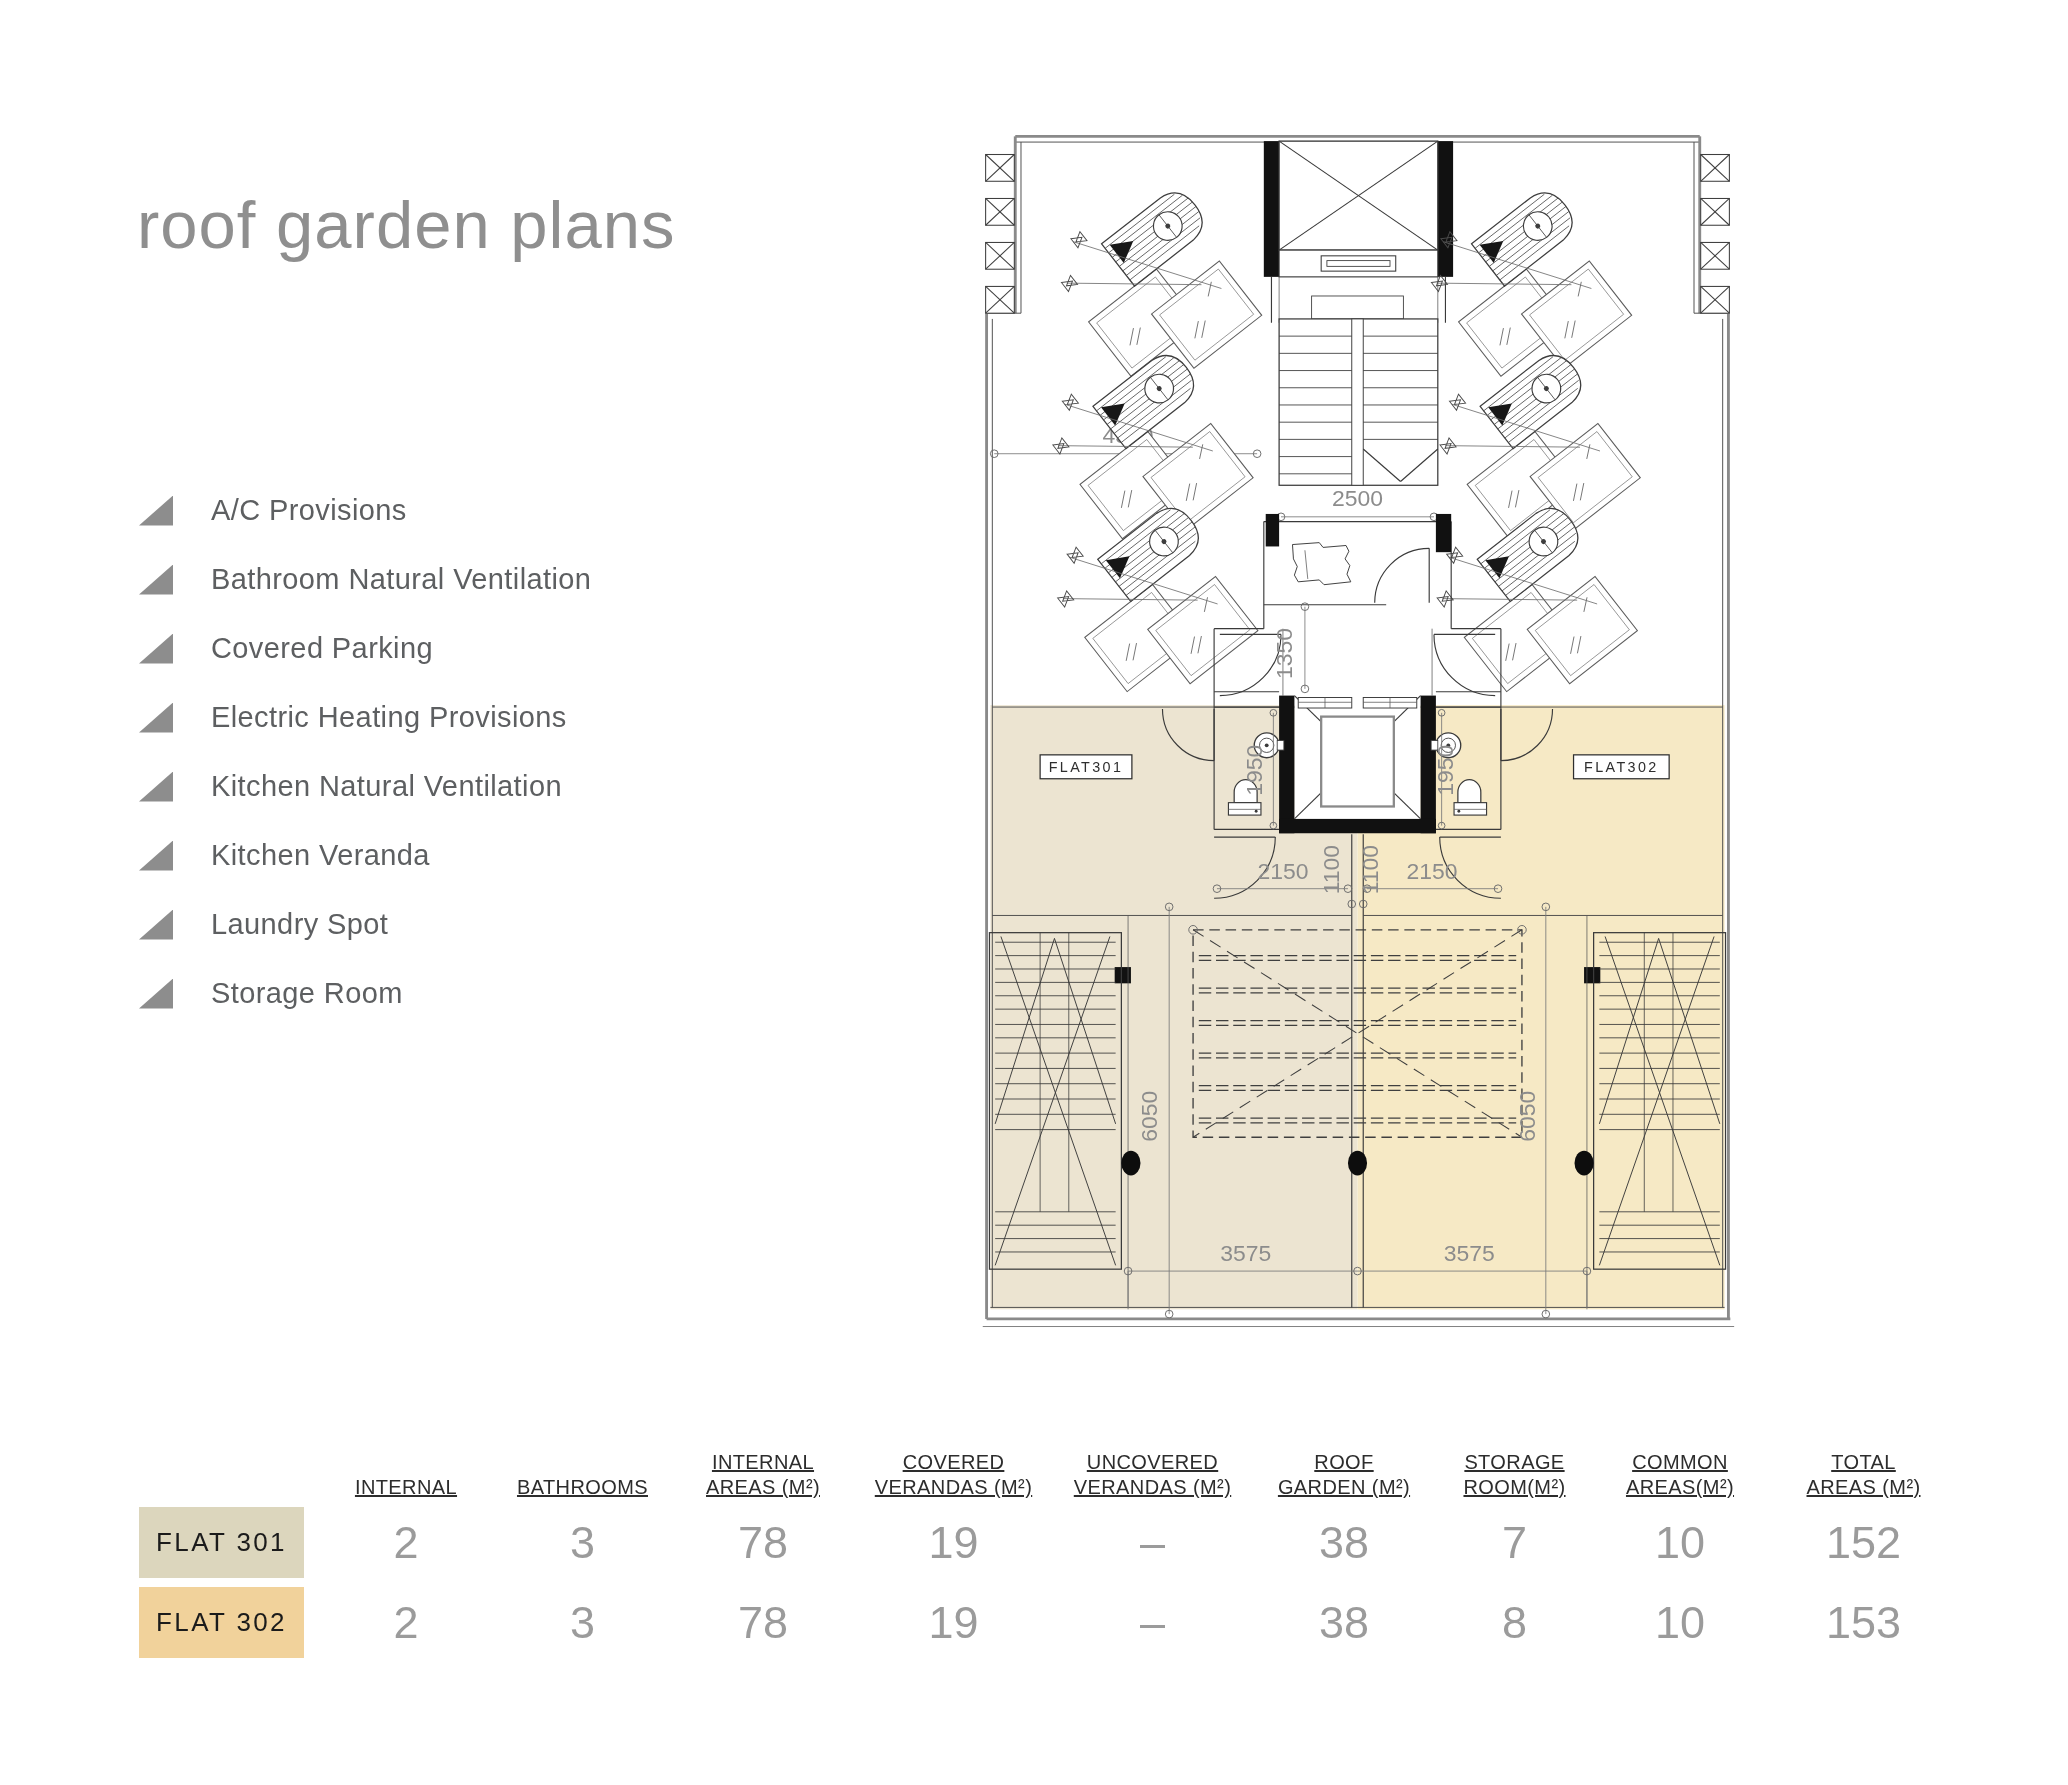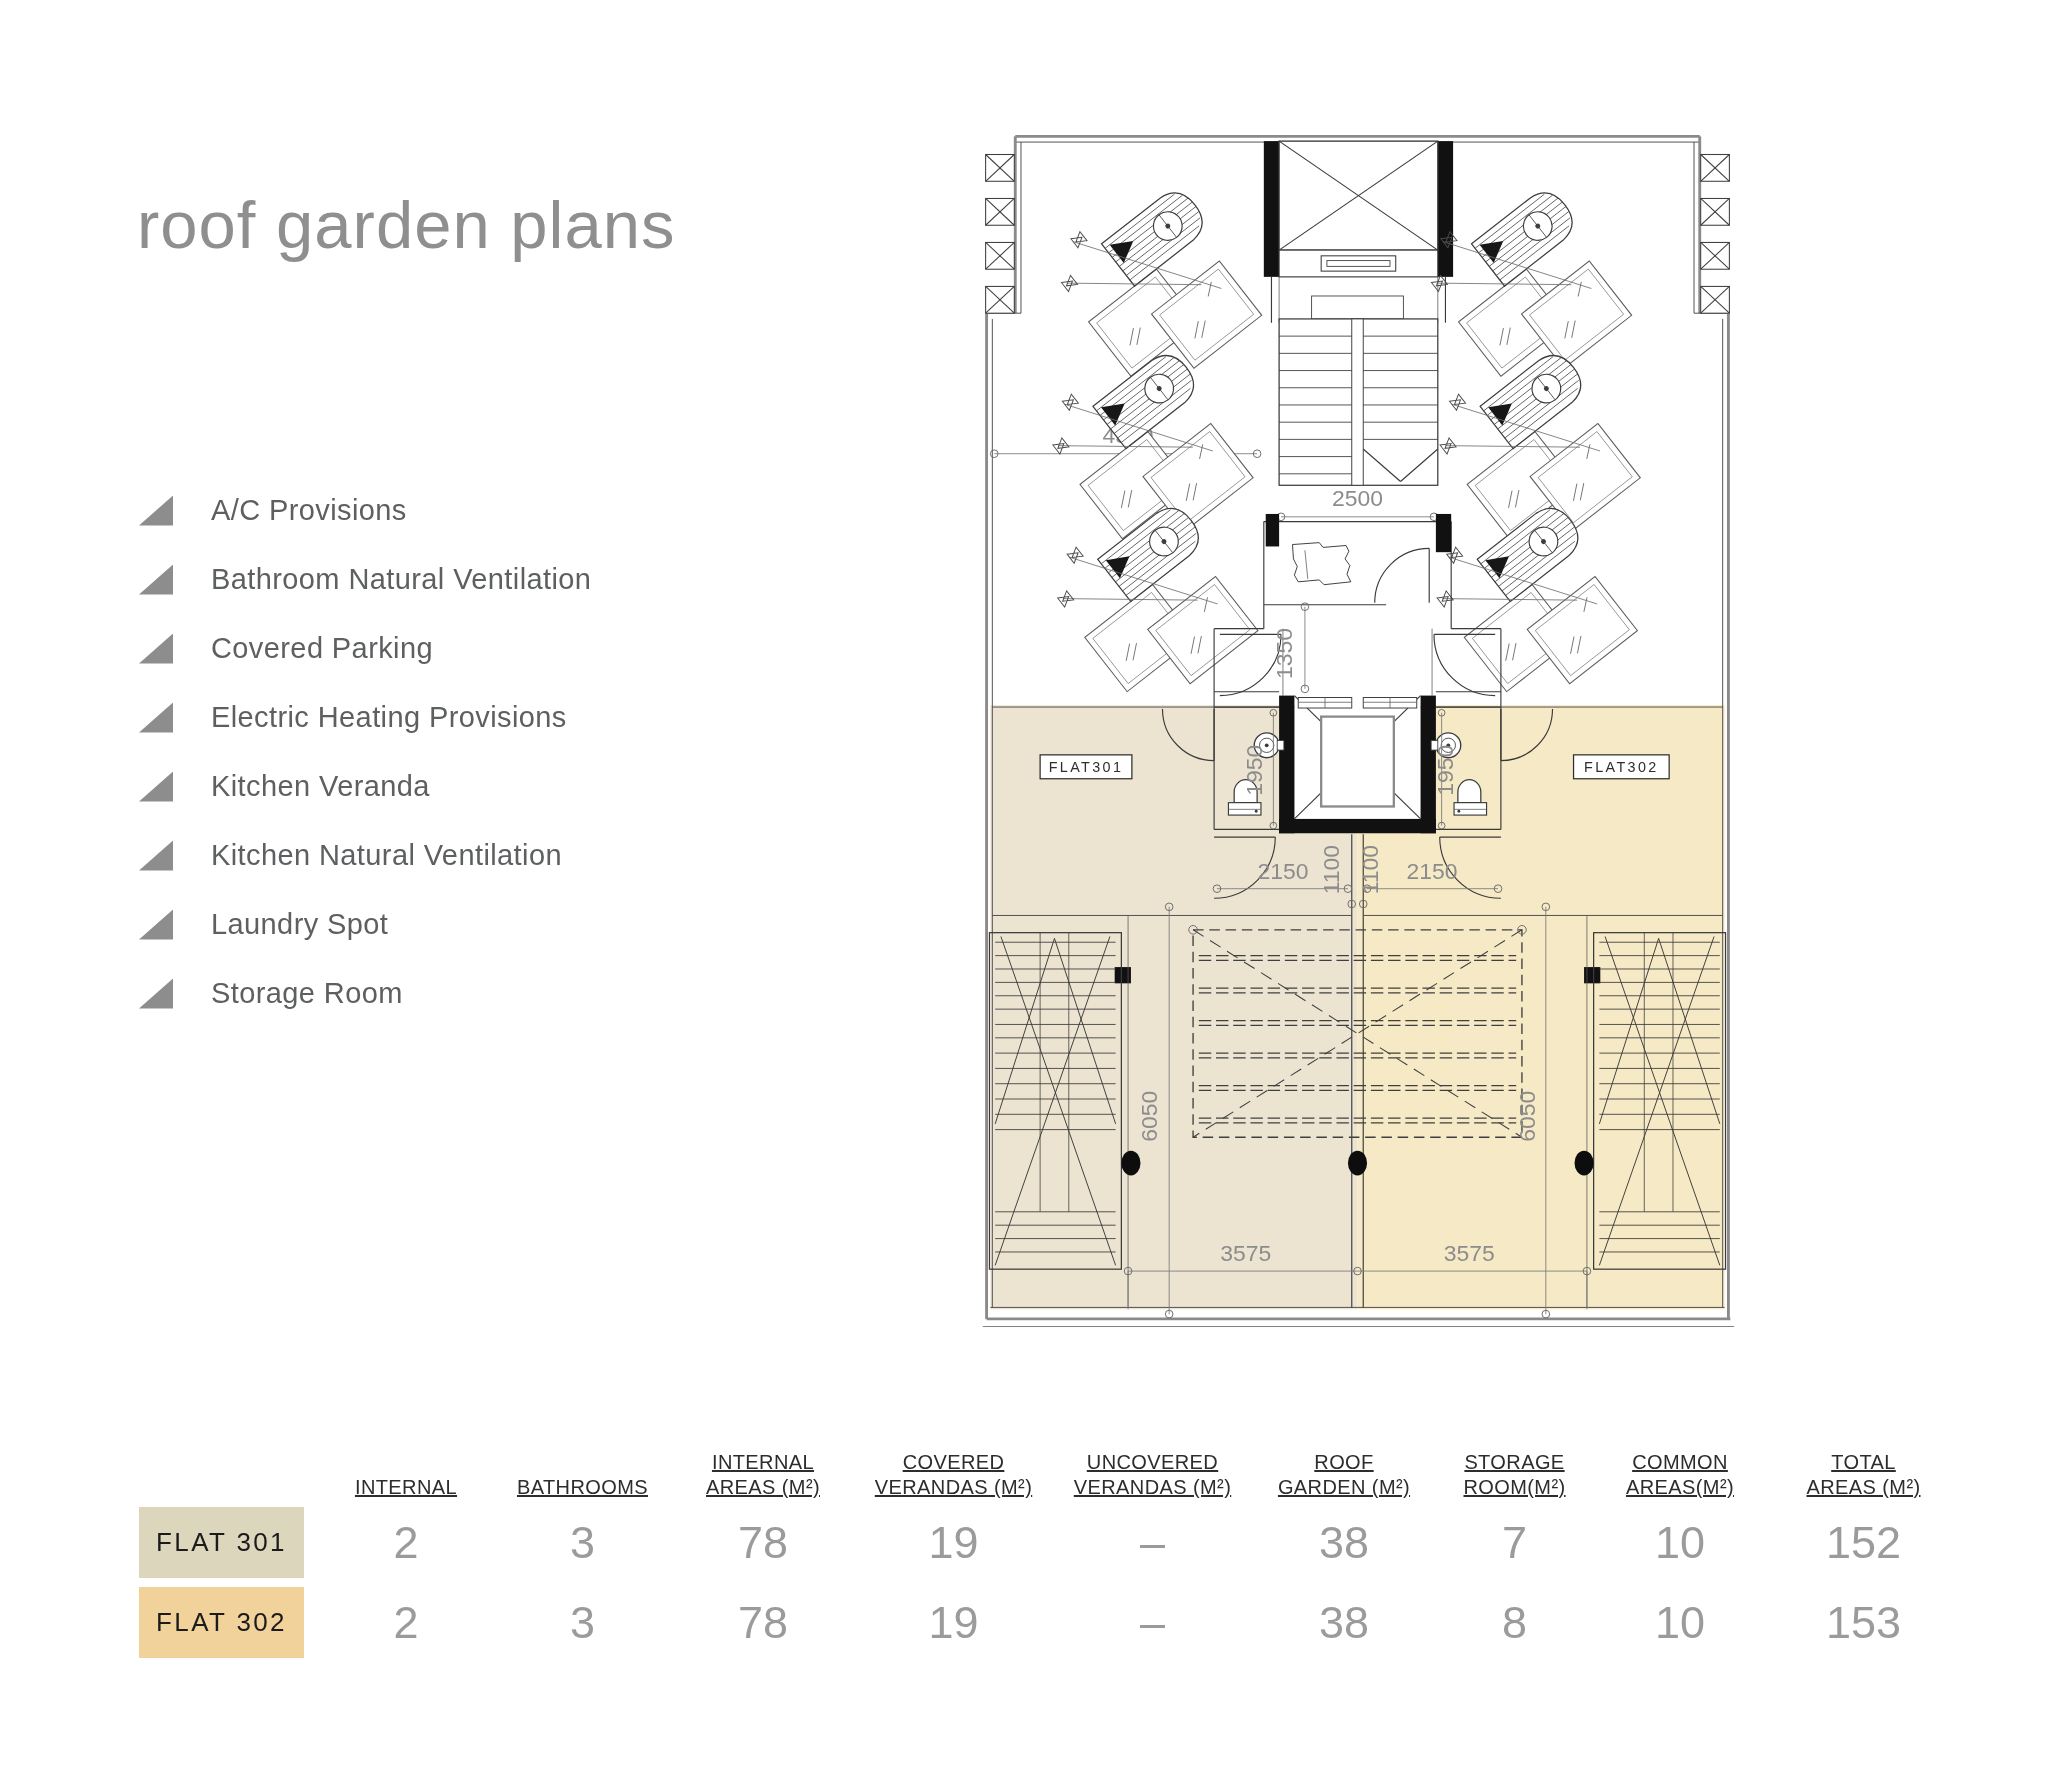--- a/index.html
+++ b/index.html
@@ -70,25 +70,25 @@
   <div class="legend-item">
     <span class="tri"></span>
     <span class="legend-label">Covered Parking</span>
   </div>
   <div class="legend-item">
     <span class="tri"></span>
     <span class="legend-label">Electric Heating Provisions</span>
   </div>
   <div class="legend-item">
     <span class="tri"></span>
+    <span class="legend-label">Kitchen Natural Ventilation</span>
+  </div>
+  <div class="legend-item">
+    <span class="tri"></span>
     <span class="legend-label">Kitchen Veranda</span>
-  </div>
-  <div class="legend-item">
-    <span class="tri"></span>
-    <span class="legend-label">Kitchen Natural Ventilation</span>
   </div>
   <div class="legend-item">
     <span class="tri"></span>
     <span class="legend-label">Laundry Spot</span>
   </div>
   <div class="legend-item">
     <span class="tri"></span>
     <span class="legend-label">Storage Room</span>
   </div>
 </div>

